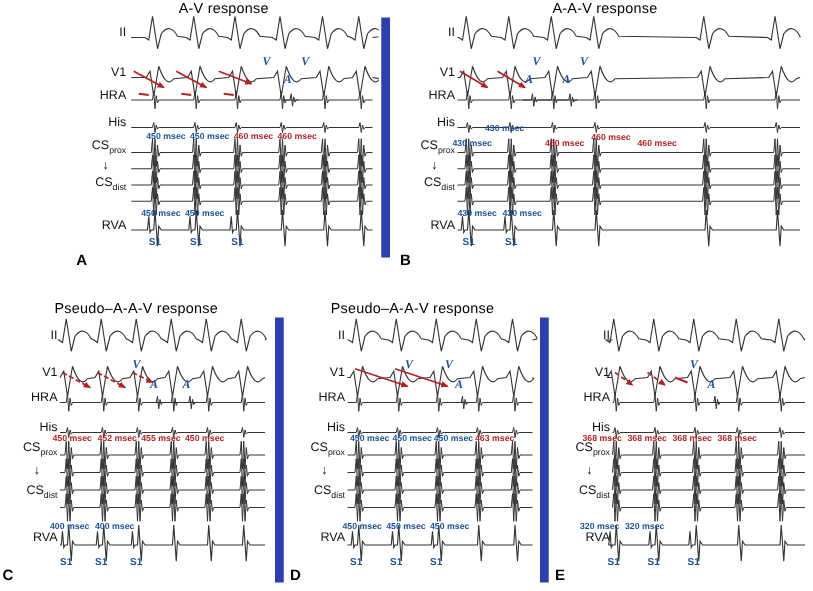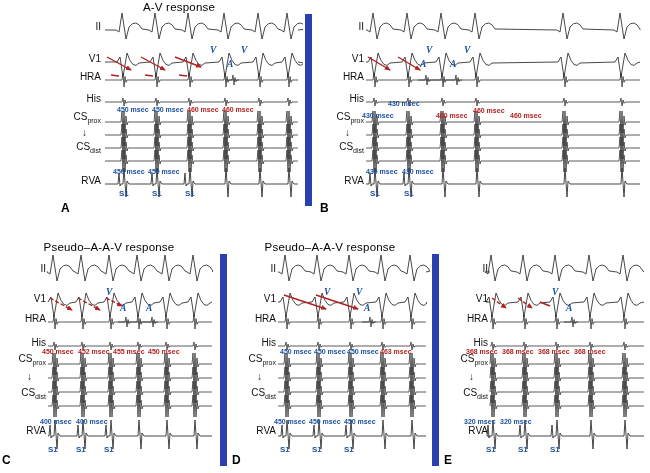--- a/index.html
+++ b/index.html
@@ -85,20 +85,21 @@
     <span class="anno blue" style="left:93px;top:168px">450 msec</span>
     <span class="s1" style="left:64px;top:190px">S1</span>
     <span class="s1" style="left:97px;top:190px">S1</span>
     <span class="s1" style="left:130px;top:190px">S1</span>
     <div class="pletter" style="left:6px;top:202px">A</div>
   </div>
 
   <div class="divider" style="left:305px;top:14px;width:7px;height:192px"></div>
 
   <div class="panel" style="left:318px;top:0;width:332px;height:235px">
+    <div class="ptitle">A-A-V response</div>
     <div class="lead" style="top:22px">II</div>
     <div class="lead" style="top:54px">V1</div>
     <div class="lead" style="top:72px">HRA</div>
     <div class="lead" style="top:94px">His</div>
     <div class="lead" style="top:112px"><span>CS</span><sub>prox</sub></div>
     <div class="lead csarrow" style="top:128px">↓</div>
     <div class="lead" style="top:142px"><span>CS</span><sub>dist</sub></div>
     <div class="lead" style="top:176px">RVA</div>
     <svg class="trace" id="tr1" width="332" height="235">
         <defs>

